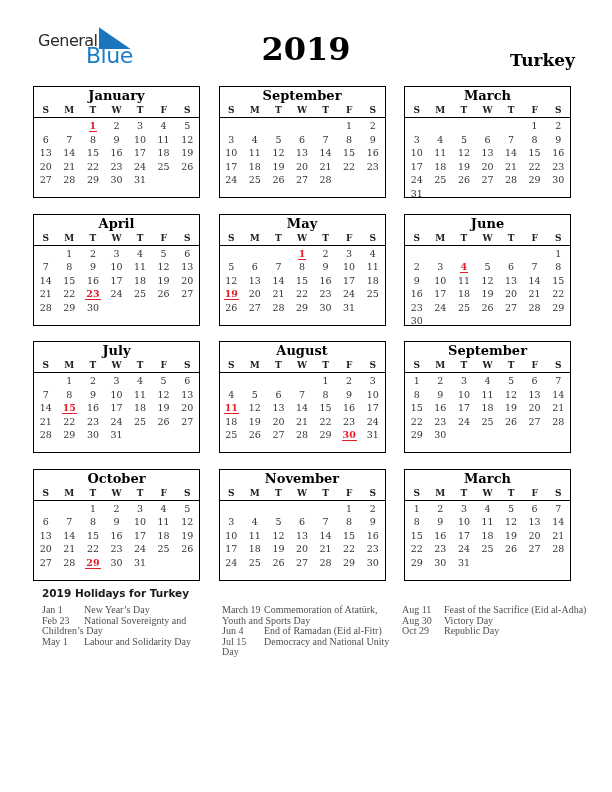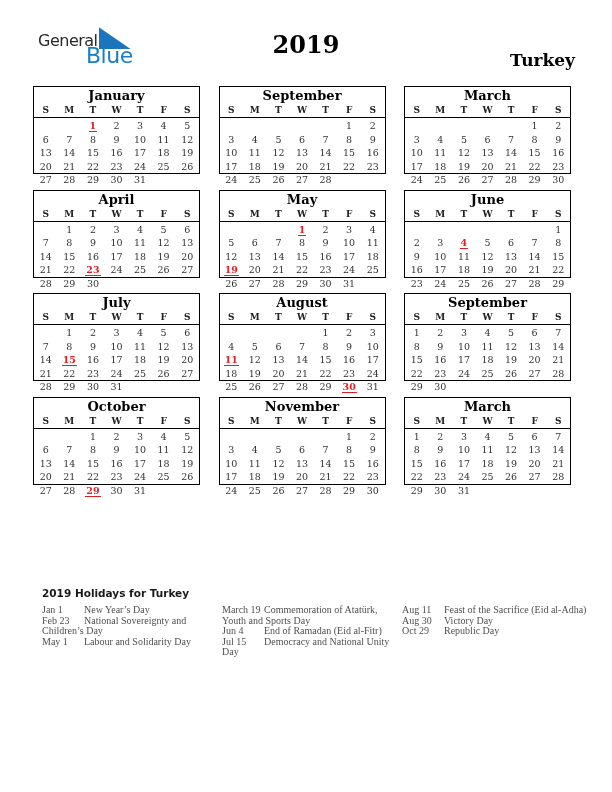--- a/index.html
+++ b/index.html
@@ -7,27 +7,27 @@
         font-family:"DejaVu Serif",serif;}
 
   
   .logo{position:absolute;left:38px;top:27px;font-family:"DejaVu Sans",sans-serif;line-height:1;}
   .logo-line1{display:flex;align-items:flex-end;}
   .logo-general{font-size:16px;letter-spacing:-0.5px;color:#2b2a29;}
   .logo-triangle{display:inline-block;width:32px;height:22px;background:#1b75bc;
                  clip-path:polygon(0 0,100% 100%,0 100%);margin-left:1px;}
   .logo-line2{font-size:22px;letter-spacing:-0.5px;color:#1a7ec7;padding-left:48px;margin-top:-4px;}
   .year-title{position:absolute;left:0;top:30px;width:100%;text-align:center;
-              font-size:24px;font-weight:bold;color:#000;}
+              font-size:32px;font-weight:bold;color:#000;}
   .country{position:absolute;top:50px;right:37px;font-size:17px;font-weight:bold;color:#000;}
 
   
   .months-grid{position:absolute;left:33px;top:86px;width:538px;
                display:grid;grid-template-columns:repeat(3,167px);gap:15.5px 18.5px;}
-  .month{box-sizing:border-box;width:167px;height:88px;border:1.5px solid #000;background:#fff;}
+  .month{box-sizing:border-box;width:167px;height:112px;border:1.5px solid #000;background:#fff;}
   .month-title{font-size:13px;font-weight:bold;text-align:center;line-height:16px;padding-top:1px;color:#000;}
   .weekdays{display:grid;grid-template-columns:repeat(7,1fr);border-bottom:1.2px solid #000;padding-bottom:1px;}
   .wd{font-size:9px;font-weight:bold;text-align:center;line-height:12px;color:#222;}
   .days{display:grid;grid-template-columns:repeat(7,1fr);grid-auto-rows:13.6px;padding-top:1px;}
   .day{text-align:center;font-size:9.5px;line-height:13.6px;color:#333;}
   .num{display:inline-block;line-height:11px;padding:1px 1px 0 1px;}
   .num.hl{color:#e21e26;font-weight:bold;border-bottom:1.5px solid #e21e26;}
 
   
   .holidays{position:absolute;left:42px;top:587px;width:560px;}

